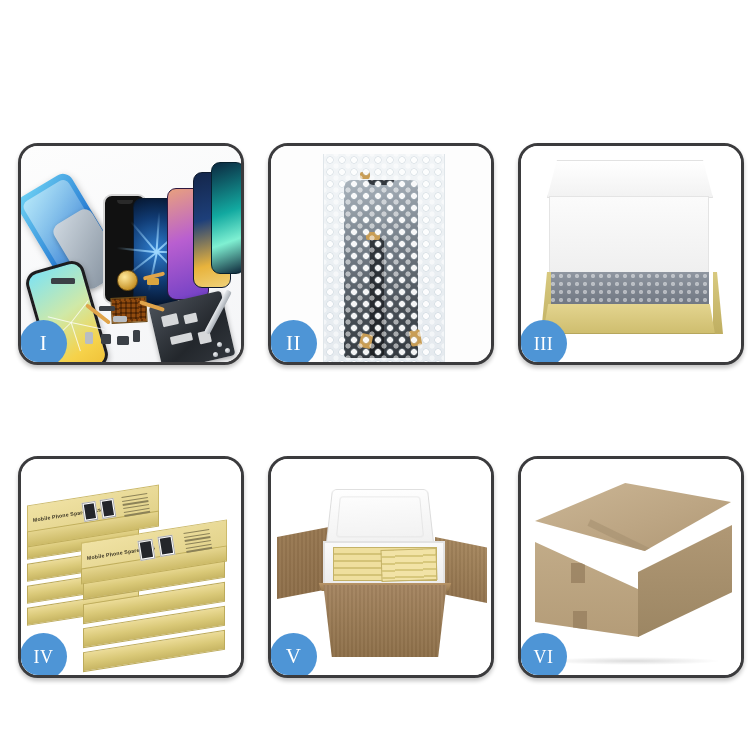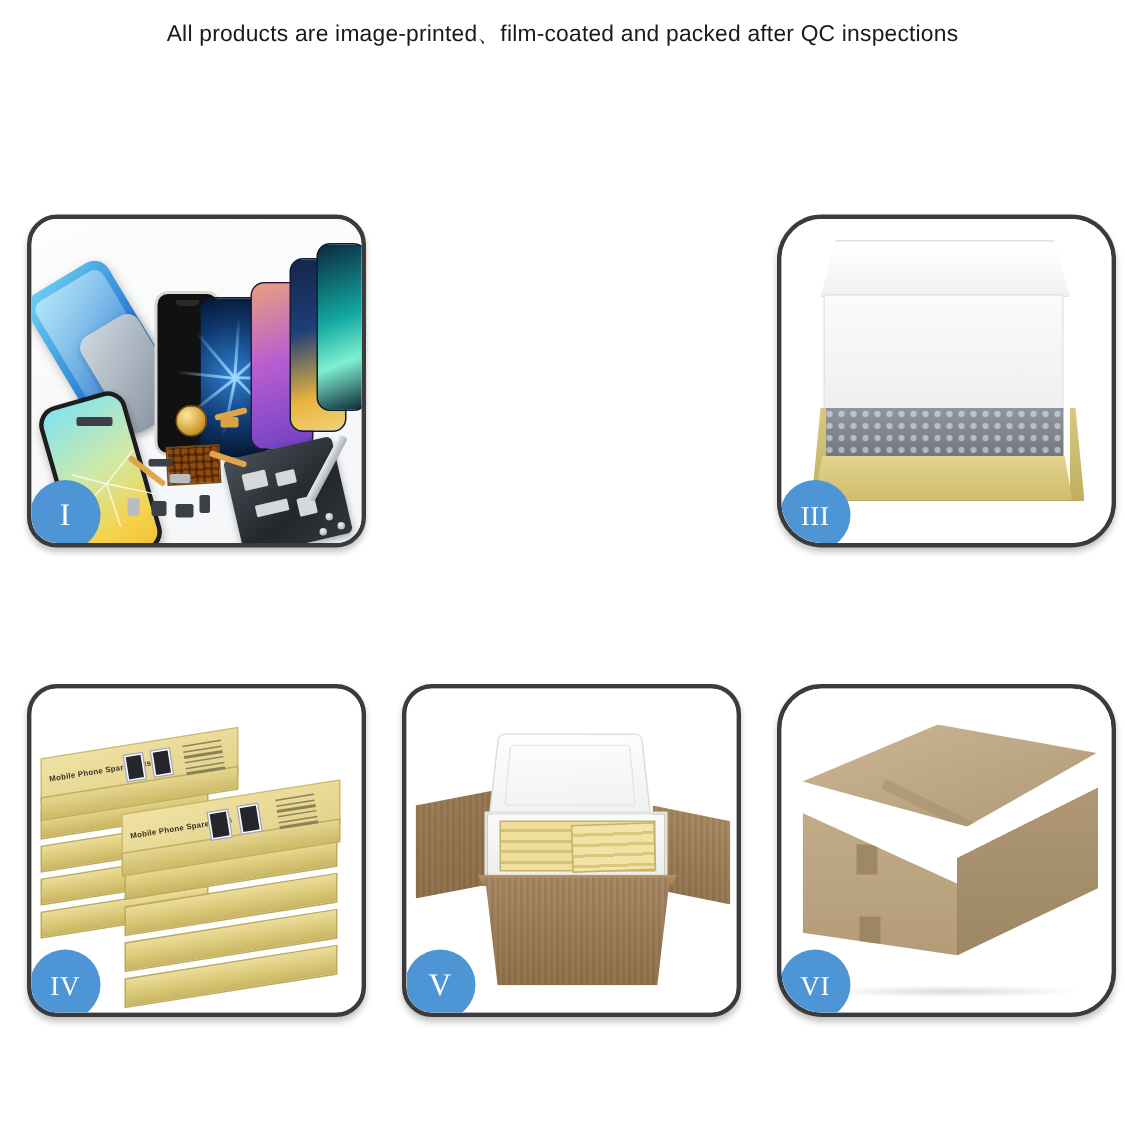--- a/index.html
+++ b/index.html
@@ -26,21 +26,21 @@
   
   .grid { position:absolute; left:18px; top:143px; width:714px; height:535px; }
   .panel {
     position:absolute; width:226px; height:222px;
     border:3px solid #3b3b3d; border-radius:20px;
     background:#ffffff; overflow:hidden;
     box-shadow:0 3px 4px rgba(0,0,0,0.24);
   }
   .panel .stage { position:absolute; inset:0; overflow:hidden; }
 
-  .c0 { left:0px; }   .c1 { left:250px; } .c2 { left:500px;border-radius:30px; }
+  .c0 { left:0px; }   .c1 { left:250px; } .c2 { left:500px; }
   .r0 { top:0px; }    .r1 { top:313px; }
 
   
   .badge {
     position:absolute; left:-1px; bottom:-5px;
     width:47px; height:47px; border-radius:50%;
     background:#4e95d6; z-index:40;
     display:flex; align-items:center; justify-content:center;
     color:#ffffff; font-family:"Liberation Serif", serif;
     font-size:21px; letter-spacing:0.5px; line-height:1;
@@ -321,21 +321,20 @@
     position:absolute; left:24px; bottom:10px; width:176px; height:8px;
     background:radial-gradient(ellipse at center, rgba(0,0,0,.14), rgba(0,0,0,0) 70%);
   }
 </style>
 </head>
 <body>
 
 <div id="root">
 
   <div class="header">
-    <div class="subtitle">All products are image-printed、film-coated and packed after QC inspections</div>
   </div>
 
   <div class="grid">
 
     <div class="panel r0 c0">
       <div class="stage">
         <div class="p1bg"></div>
 
         <div class="ph-blue"></div>
         <div class="ph-blue-b"></div>
@@ -387,20 +386,36 @@
         <div class="tinypart" style="left:78px;top:160px;width:16px;height:5px"></div>
 
         <div class="tweezer"></div>
         <div class="screw" style="left:196px;top:196px"></div>
         <div class="screw" style="left:204px;top:202px"></div>
         <div class="screw" style="left:192px;top:206px"></div>
       </div>
       <div class="badge">I</div>
     </div>
 
+    <div class="panel r0 c1">
+      <div class="stage">
+        <div class="p2bg"></div>
+        <div class="bubblebag">
+          <div class="innerscreen"></div>
+          <div class="darkribbon"></div>
+          <div class="goldtab" style="left:42px;top:78px;width:14px;height:8px"></div>
+          <div class="goldtab" style="left:36px;top:180px;width:12px;height:14px;transform:rotate(12deg)"></div>
+          <div class="goldtab" style="left:86px;top:176px;width:11px;height:16px;transform:rotate(-10deg)"></div>
+          <div class="goldtab" style="left:36px;top:18px;width:10px;height:7px"></div>
+          <div class="bubbles"></div>
+          <div class="bubbles2"></div>
+        </div>
+      </div>
+      <div class="badge">II</div>
+    </div>
 
     <div class="panel r0 c2">
       <div class="stage">
         <div class="p3bg"></div>
         <div class="lid-back"></div>
         <div class="lid-front"></div>
         <div class="box-cavity">
           <div class="bubbleblock"></div>
         </div>
         <div class="box-side-l"></div>

